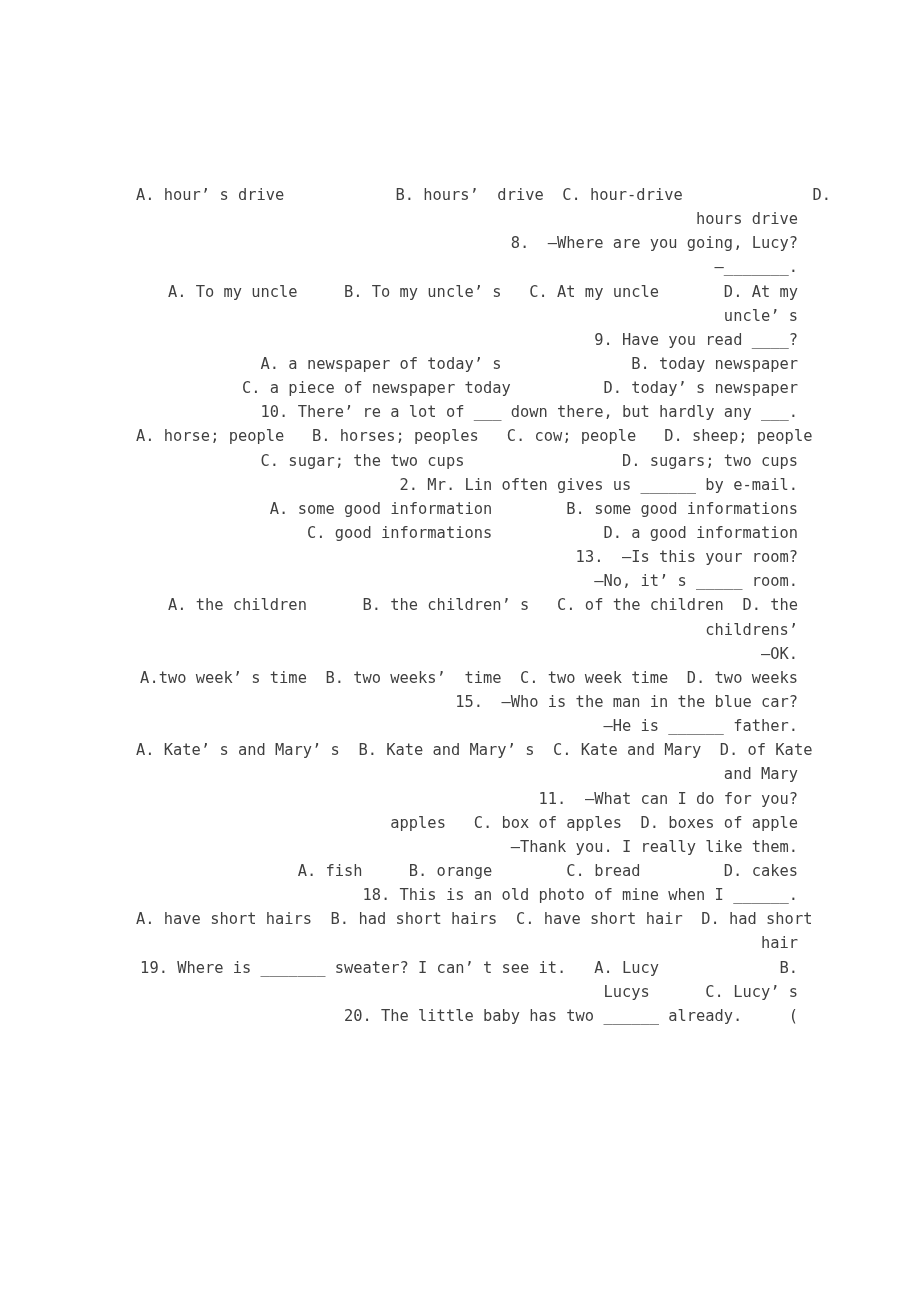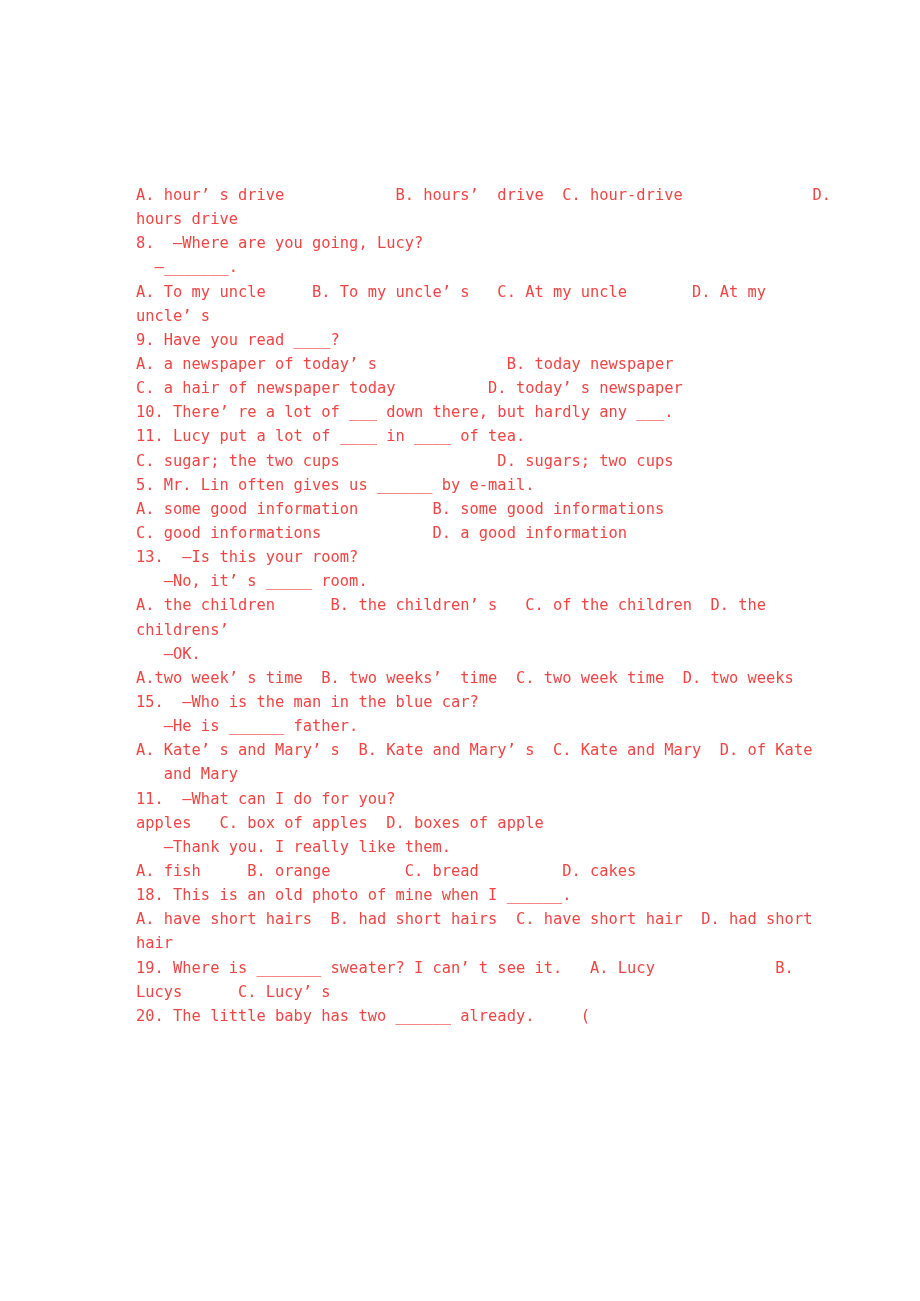--- a/index.html
+++ b/index.html
@@ -33,44 +33,45 @@
     top: 183px;
     width: 662px;
   }
 
   .line {
     font-size: 15.4px;
     line-height: 24.15px;
     height: 24.15px;
     white-space: pre;
     letter-spacing: 0px;
-    color: #ef4444;
+    color: #404040;
     font-family: "DejaVu Sans Mono", "Liberation Mono", monospace;
+    text-align: right;
   }
 
   
 </style>
 </head>
 <body>
 
 <div id="page">
   <div id="content">
       <div class="line">A. hour’ s drive            B. hours’  drive  C. hour-drive              D.</div>
       <div class="line">hours drive</div>
       <div class="line">8.  –Where are you going, Lucy?</div>
       <div class="line">  –_______.</div>
       <div class="line">A. To my uncle     B. To my uncle’ s   C. At my uncle       D. At my</div>
       <div class="line">uncle’ s</div>
       <div class="line">9. Have you read ____?</div>
       <div class="line">A. a newspaper of today’ s              B. today newspaper</div>
-      <div class="line">C. a hair of newspaper today          D. today’ s newspaper</div>
+      <div class="line">C. a piece of newspaper today          D. today’ s newspaper</div>
       <div class="line">10. There’ re a lot of ___ down there, but hardly any ___.</div>
-      <div class="line">11. Lucy put a lot of ____ in ____ of tea.</div>
+      <div class="line">A. horse; people   B. horses; peoples   C. cow; people   D. sheep; people</div>
       <div class="line">C. sugar; the two cups                 D. sugars; two cups</div>
-      <div class="line">5. Mr. Lin often gives us ______ by e-mail.</div>
+      <div class="line">2. Mr. Lin often gives us ______ by e-mail.</div>
       <div class="line">A. some good information        B. some good informations</div>
       <div class="line">C. good informations            D. a good information</div>
       <div class="line">13.  –Is this your room?</div>
       <div class="line">   –No, it’ s _____ room.</div>
       <div class="line">A. the children      B. the children’ s   C. of the children  D. the</div>
       <div class="line">childrens’</div>
       <div class="line">   –OK.</div>
       <div class="line">A.two week’ s time  B. two weeks’  time  C. two week time  D. two weeks</div>
       <div class="line">15.  –Who is the man in the blue car?</div>
       <div class="line">   –He is ______ father.</div>

